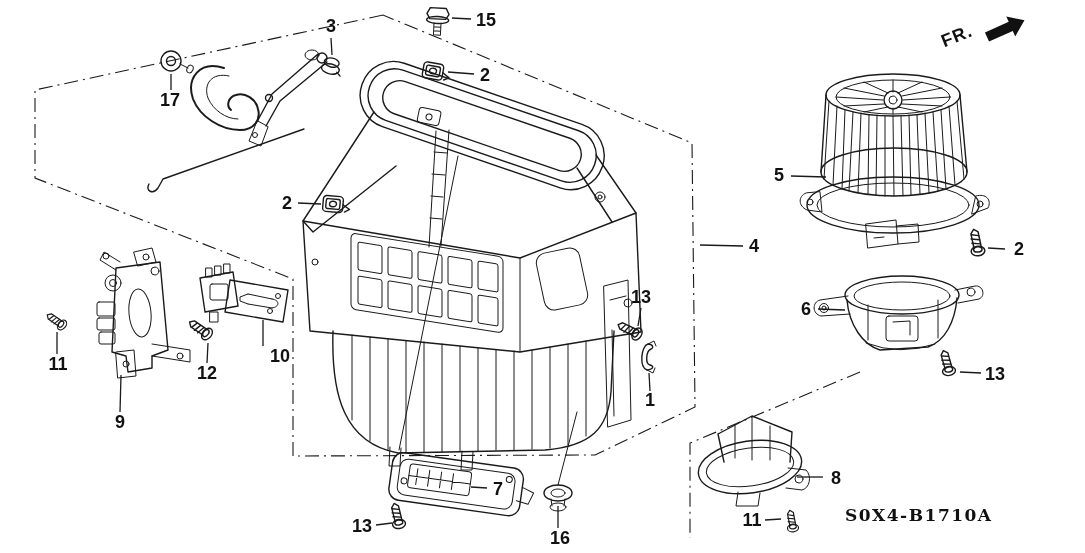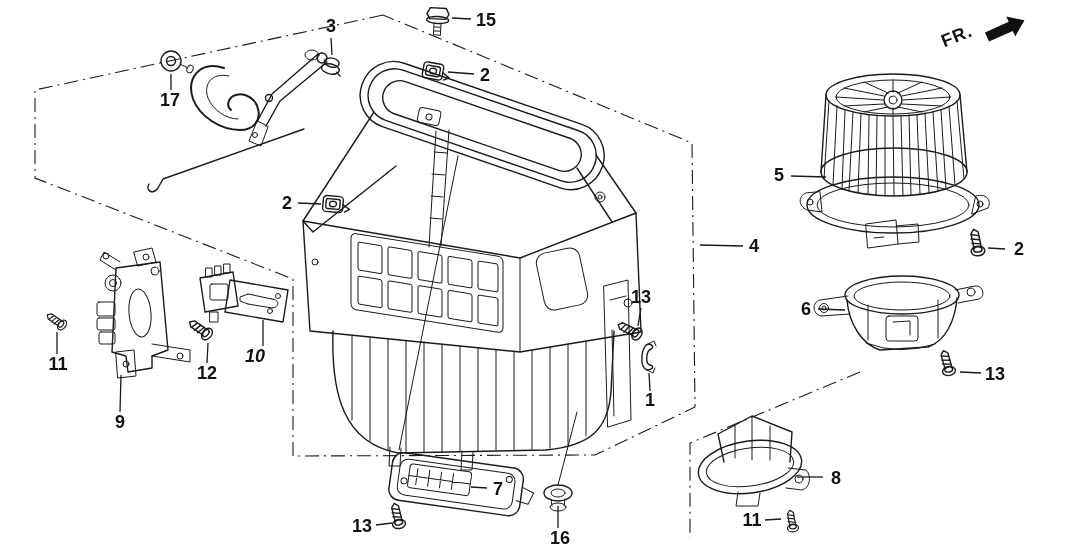--- a/index.html
+++ b/index.html
@@ -274,23 +274,24 @@
       <div class="callout" style="left: 779px; top: 175px;">5</div>
       <div class="callout" style="left: 754px; top: 246px;">4</div>
       <div class="callout" style="left: 1019px; top: 249px;">2</div>
       <div class="callout" style="left: 806px; top: 309px;">6</div>
       <div class="callout" style="left: 995px; top: 374px;">13</div>
       <div class="callout" style="left: 641px; top: 297px;">13</div>
       <div class="callout" style="left: 650px; top: 400px;">1</div>
       <div class="callout" style="left: 58px; top: 364px;">11</div>
       <div class="callout" style="left: 120px; top: 422px;">9</div>
       <div class="callout" style="left: 207px; top: 373px;">12</div>
-      <div class="callout" style="left: 255px; top: 356px; font-style: italic;">10</div>
+      <div class="callout" style="left: 280px; top: 356px;">10</div>
       <div class="callout" style="left: 498px; top: 489px;">7</div>
       <div class="callout" style="left: 362px; top: 526px;">13</div>
       <div class="callout" style="left: 560px; top: 538px;">16</div>
       <div class="callout" style="left: 836px; top: 478px;">8</div>
       <div class="callout" style="left: 752px; top: 520px;">11</div>
     </div>
 
 <div class="fr-label">FR.</div>
+<div class="part-code">S0X4-B1710A</div>
 
 </div>
 
 </body></html>

